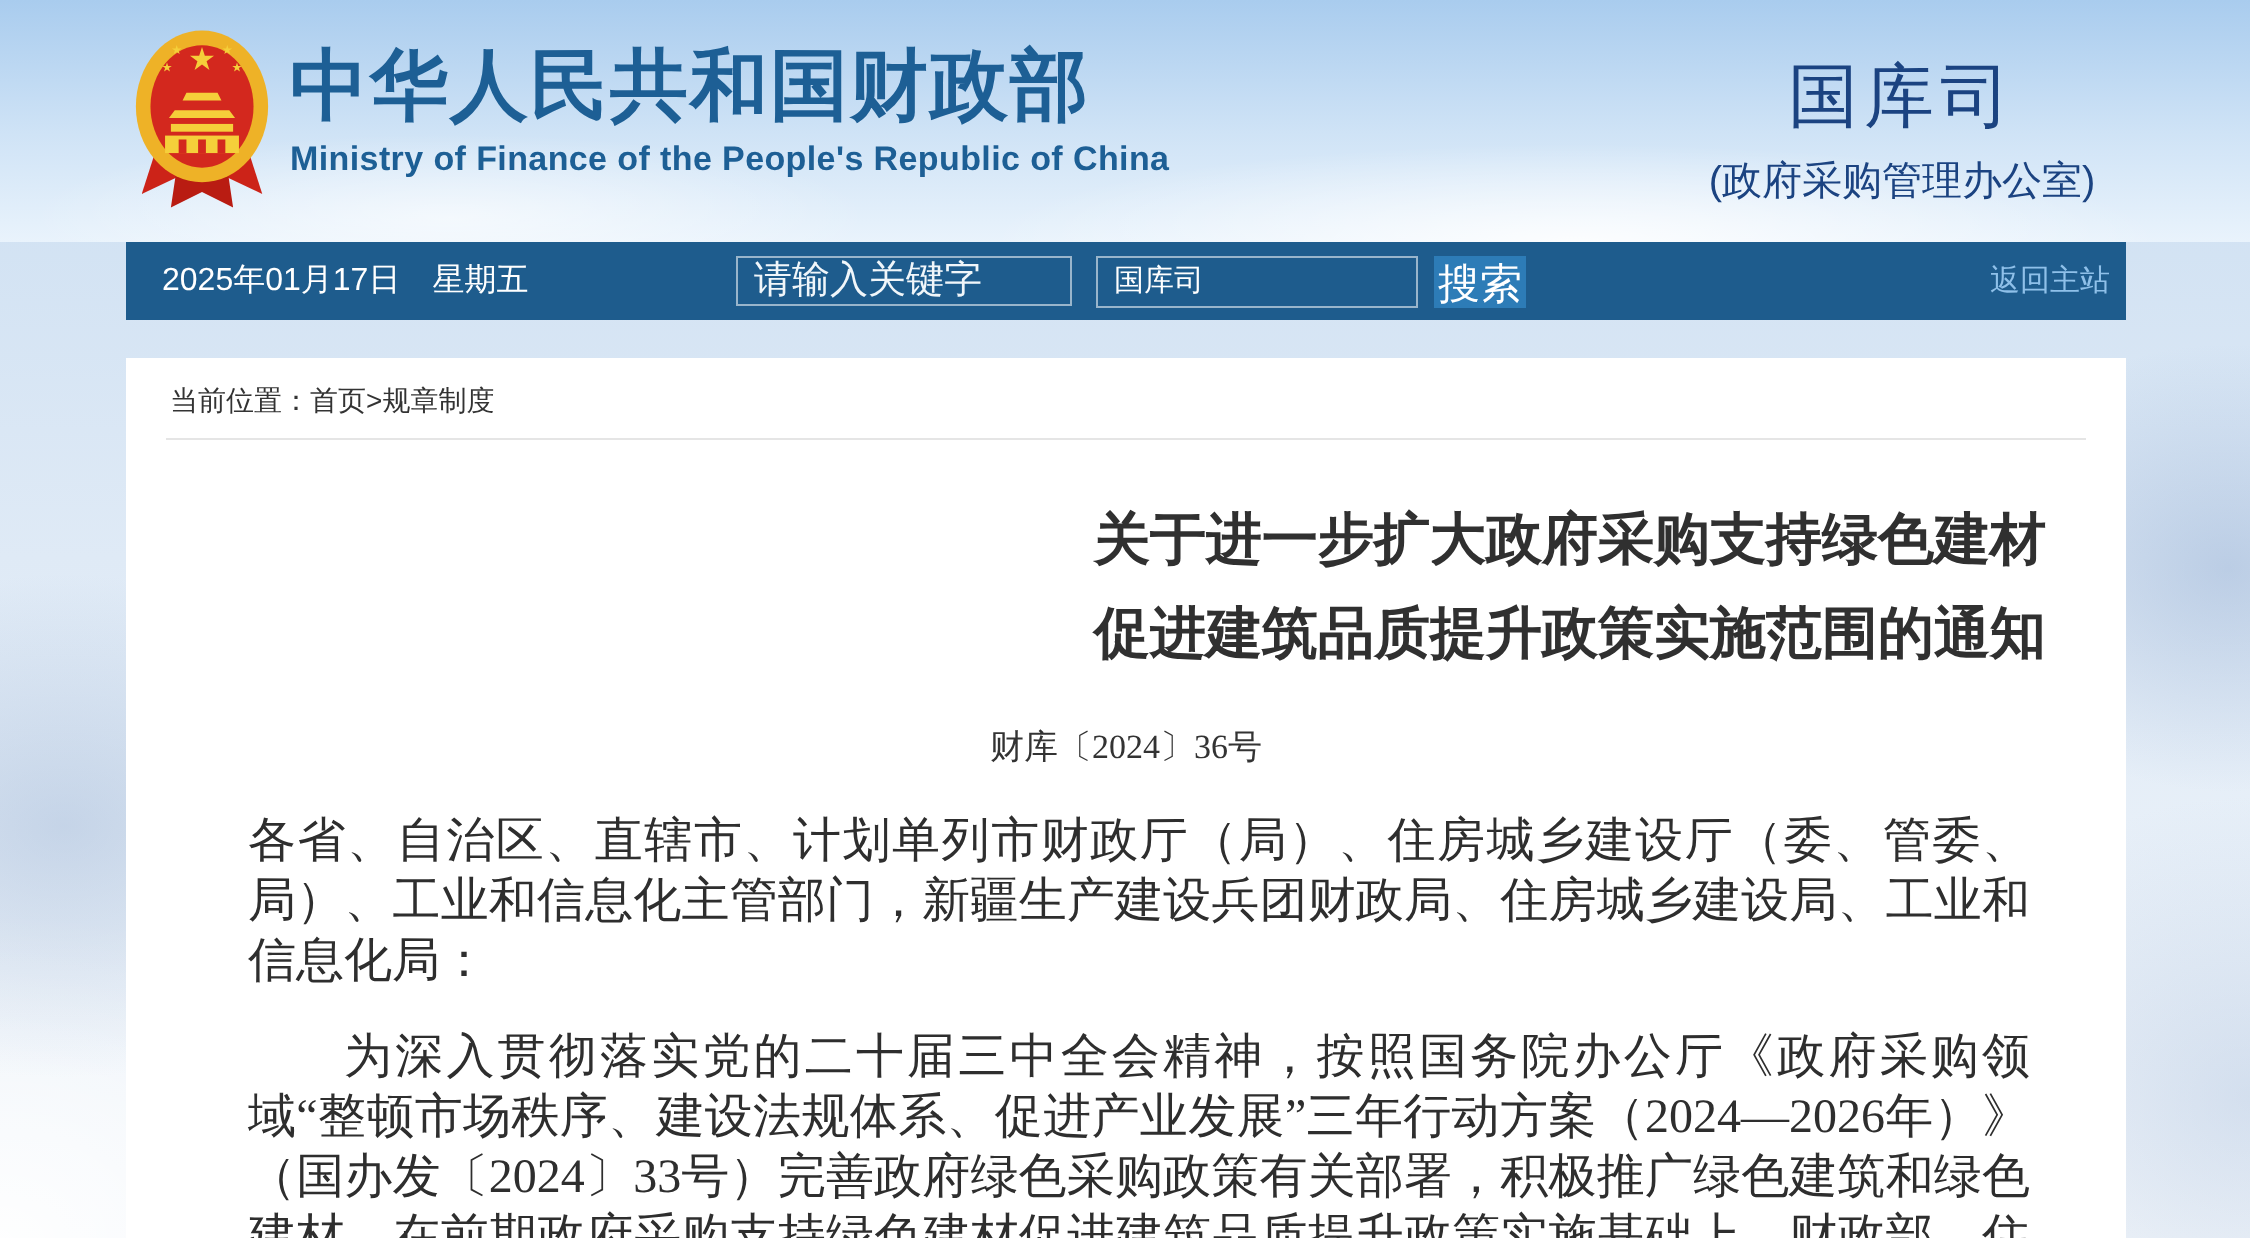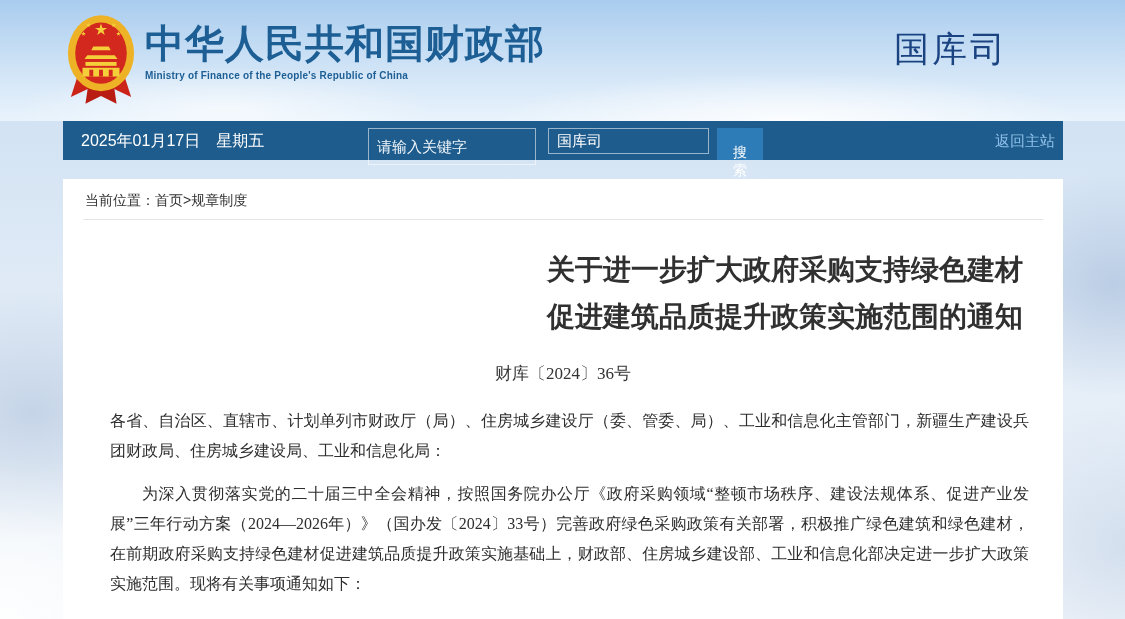--- a/index.html
+++ b/index.html
@@ -28,45 +28,45 @@
   .header{
     position:absolute;left:0;top:0;width:1125px;height:121px;
     background:
       radial-gradient(ellipse 420px 70px at 70% 100%,rgba(255,255,255,.85),rgba(255,255,255,0) 70%),
       radial-gradient(ellipse 300px 60px at 20% 90%,rgba(255,255,255,.6),rgba(255,255,255,0) 70%),
       linear-gradient(to bottom,#a9ccee 0%,#cfe3f6 55%,#e9f3fc 100%);
   }
   .emblem{position:absolute;left:66px;top:13px;}
   .brand{position:absolute;left:145px;top:23px;color:#1d5f95;}
   .brand-cn{font-size:39px;font-weight:bold;letter-spacing:1px;line-height:42px;}
-  .brand-en{font-size:10px;font-weight:bold;margin-top:5px;letter-spacing:.2px;}
+  .brand-en{font-size:17px;font-weight:bold;margin-top:5px;letter-spacing:.2px;}
   .dept{position:absolute;left:845px;top:30px;width:212px;text-align:center;color:#1b4381;}
   .dept-name{font-size:35px;letter-spacing:3px;line-height:38px;}
   .dept-sub{font-size:20px;margin-top:9px;}
   
   .navbar{
     position:absolute;left:63px;top:121px;width:1000px;height:39px;
     background:#1e5c8d;color:#fff;text-decoration:underline;
   }
   .nav-date{position:absolute;left:18px;top:0;line-height:39px;font-size:16px;}
   .nav-search{
-    position:absolute;left:305px;top:7px;width:168px;height:37px;box-sizing:border-box;
+    position:absolute;left:305px;top:7px;width:168px;height:25px;box-sizing:border-box;
     background:transparent;border:1px solid rgba(255,255,255,.55);
-    color:#fff;padding:4px 8px;font-size:15px;font-family:inherit;outline:none;
+    color:#fff;padding:4px 8px;font-size:19px;font-family:inherit;outline:none;
   }
   .nav-search::placeholder{color:#f0f6fa;opacity:1;}
   .nav-scope{
     position:absolute;left:485px;top:7px;width:161px;height:26px;box-sizing:border-box;
     border:1px solid rgba(255,255,255,.55);line-height:24px;padding:0 8px;
     font-size:15px;cursor:pointer;
   }
   .nav-button{
     position:absolute;left:654px;top:7px;width:46px;height:26px;
-    background:#2d7cb7;color:#fff;border:none;font-size:14px;cursor:pointer;
-    font-family:inherit;padding:16px;
+    background:#2d7cb7;color:#fff;border:none;font-size:21px;cursor:pointer;
+    font-family:inherit;padding:0;
   }
   .nav-back{
     position:absolute;right:8px;top:0;line-height:39px;font-size:15px;
     color:#8fc0e9;text-decoration:none;cursor:pointer;
   }
   
   .content{
     position:absolute;left:63px;top:179px;width:1000px;height:440px;background:#fff;
   }
   .breadcrumb{padding:11px 22px 9px;font-size:14px;color:#333;line-height:20px;}
@@ -77,21 +77,21 @@
     color:#303030;font-weight:bold;
   }
   .doc-number{
     margin-top:22px;text-align:center;font-size:17px;color:#333;
     font-family:"Liberation Serif","DejaVu Serif",serif;
   }
   .doc-body{
     margin:21px 30px 0 43px;color:#2e2e2e;
     font-family:"Liberation Serif","DejaVu Serif",serif;
   }
-  .doc-body p{margin:4px;font-size:16px;line-height:30px;text-align:justify;}
+  .doc-body p{margin:18px;font-size:24px;line-height:30px;text-align:justify;}
   .doc-body p.p-follow{margin-top:13px;}
   .p-indent{text-indent:2em;font-family:Liberation Serif, serif;}
 </style>
 </head>
 <body>
 
 <div class="page">
   <div class="bg-hill-left"></div>
   <div class="bg-hill-right"></div>
 
@@ -119,20 +119,21 @@
         <rect x="34" y="58" width="4" height="7" fill="#d3281e"></rect>
         <rect x="44" y="58" width="4" height="7" fill="#d3281e"></rect>
       </svg>
     </div>
     <div class="brand">
       <div class="brand-cn">中华人民共和国财政部</div>
       <div class="brand-en">Ministry of Finance of the People's Republic of China</div>
     </div>
     <div class="dept">
       <div class="dept-name">国库司</div>
+      <div class="dept-sub">(政府采购管理办公室)</div>
     </div>
   </div>
 
   <div class="navbar">
     <span class="nav-date">2025年01月17日　星期五</span>
     <input class="nav-search" type="text" placeholder="请输入关键字" style="">
     <div class="nav-scope">国库司</div>
     <button class="nav-button">搜索</button>
     <a class="nav-back">返回主站</a>
   </div>

